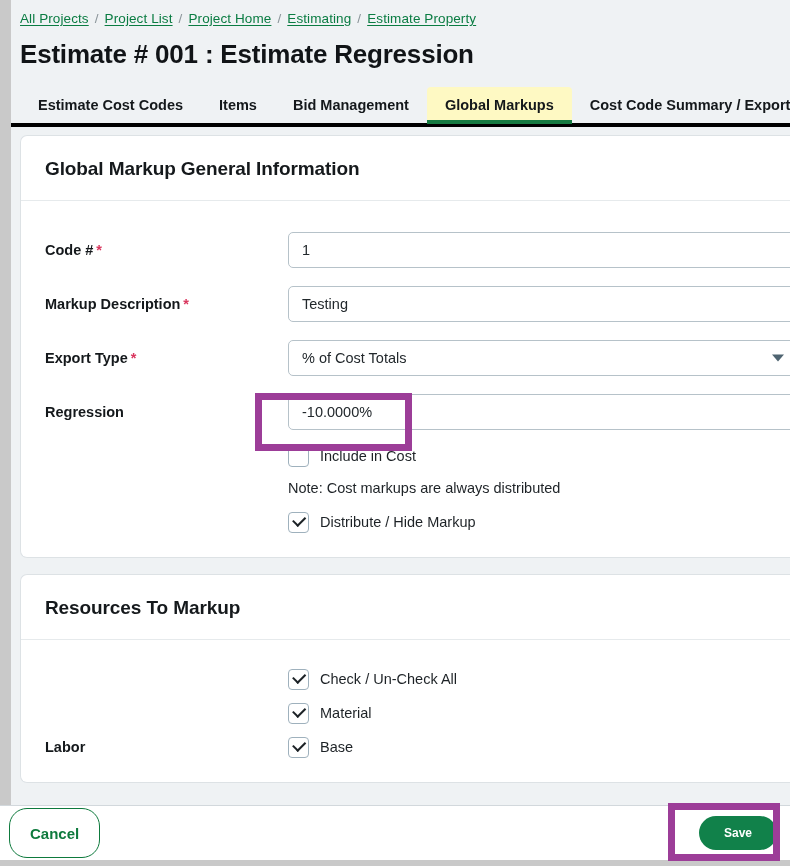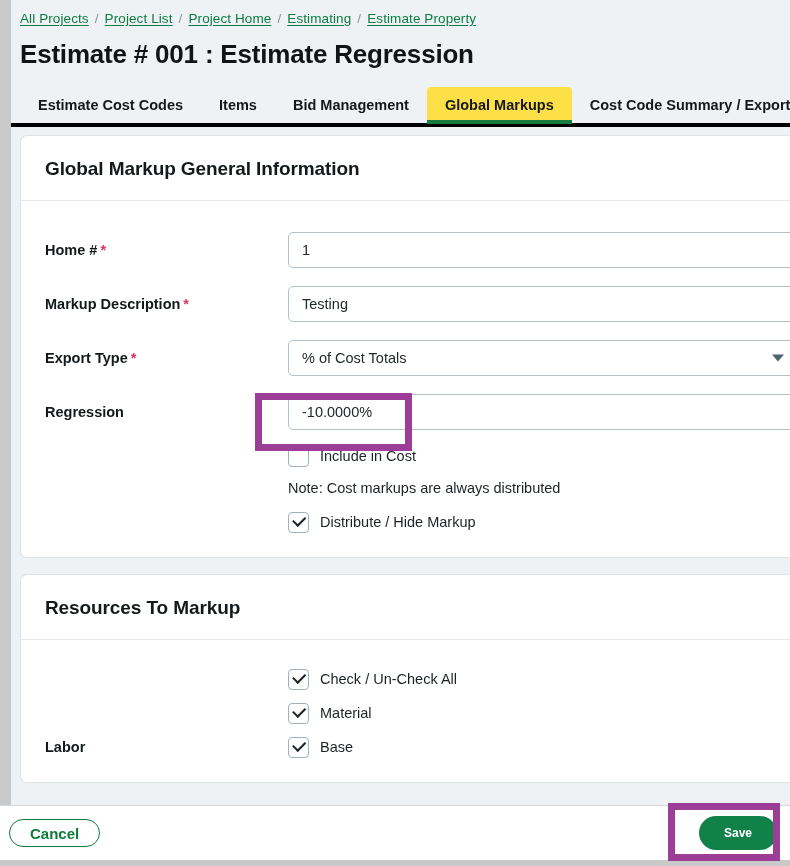--- a/index.html
+++ b/index.html
@@ -72,21 +72,21 @@
     align-items: center;
     padding: 0 18px;
     font-size: 14.5px;
     font-weight: bold;
     color: #14181b;
     position: relative;
     background: transparent;
     cursor: pointer;
   }
   .tab.active {
-    background: #fde047;
+    background: #fef9c3;
     border-top-left-radius: 4px;
     border-top-right-radius: 4px;
   }
   .tab.active::after {
     content: "";
     position: absolute;
     left: 0; right: 0; bottom: -1px;
     height: 4px;
     background: #167a41;
   }
@@ -242,21 +242,21 @@
   }
   #bottom-strip {
     position: absolute;
     left: 0; bottom: 0;
     width: 790px; height: 6px;
     background: #c9c9c9;
     z-index: 21;
   }
 
   .btn-cancel {
-    height: 28px;
+    height: 50px;
     padding: 0 20px;
     border: 1.8px solid #0e7a3d;
     border-radius: 18px;
     background: #fff;
     color: #0e7a3d;
     font-size: 15px;
     font-weight: bold;
     font-family: "Liberation Sans", sans-serif;
     cursor: pointer;
   }
@@ -319,21 +319,21 @@
   </div>
 
   <div id="content">
 
     <div class="card">
       <div class="card-header">Global Markup General Information</div>
       <div class="card-body">
 
         <div class="form-row">
           <div class="form-label">
-            <span>Home #</span><span class="req">*</span>
+            <span>Code #</span><span class="req">*</span>
           </div>
           <div class="form-control">
             <input class="text-input" type="text" value="1" style="">
           </div>
         </div>
 
         <div class="form-row">
           <div class="form-label">
             <span>Markup Description</span><span class="req">*</span>
           </div>

